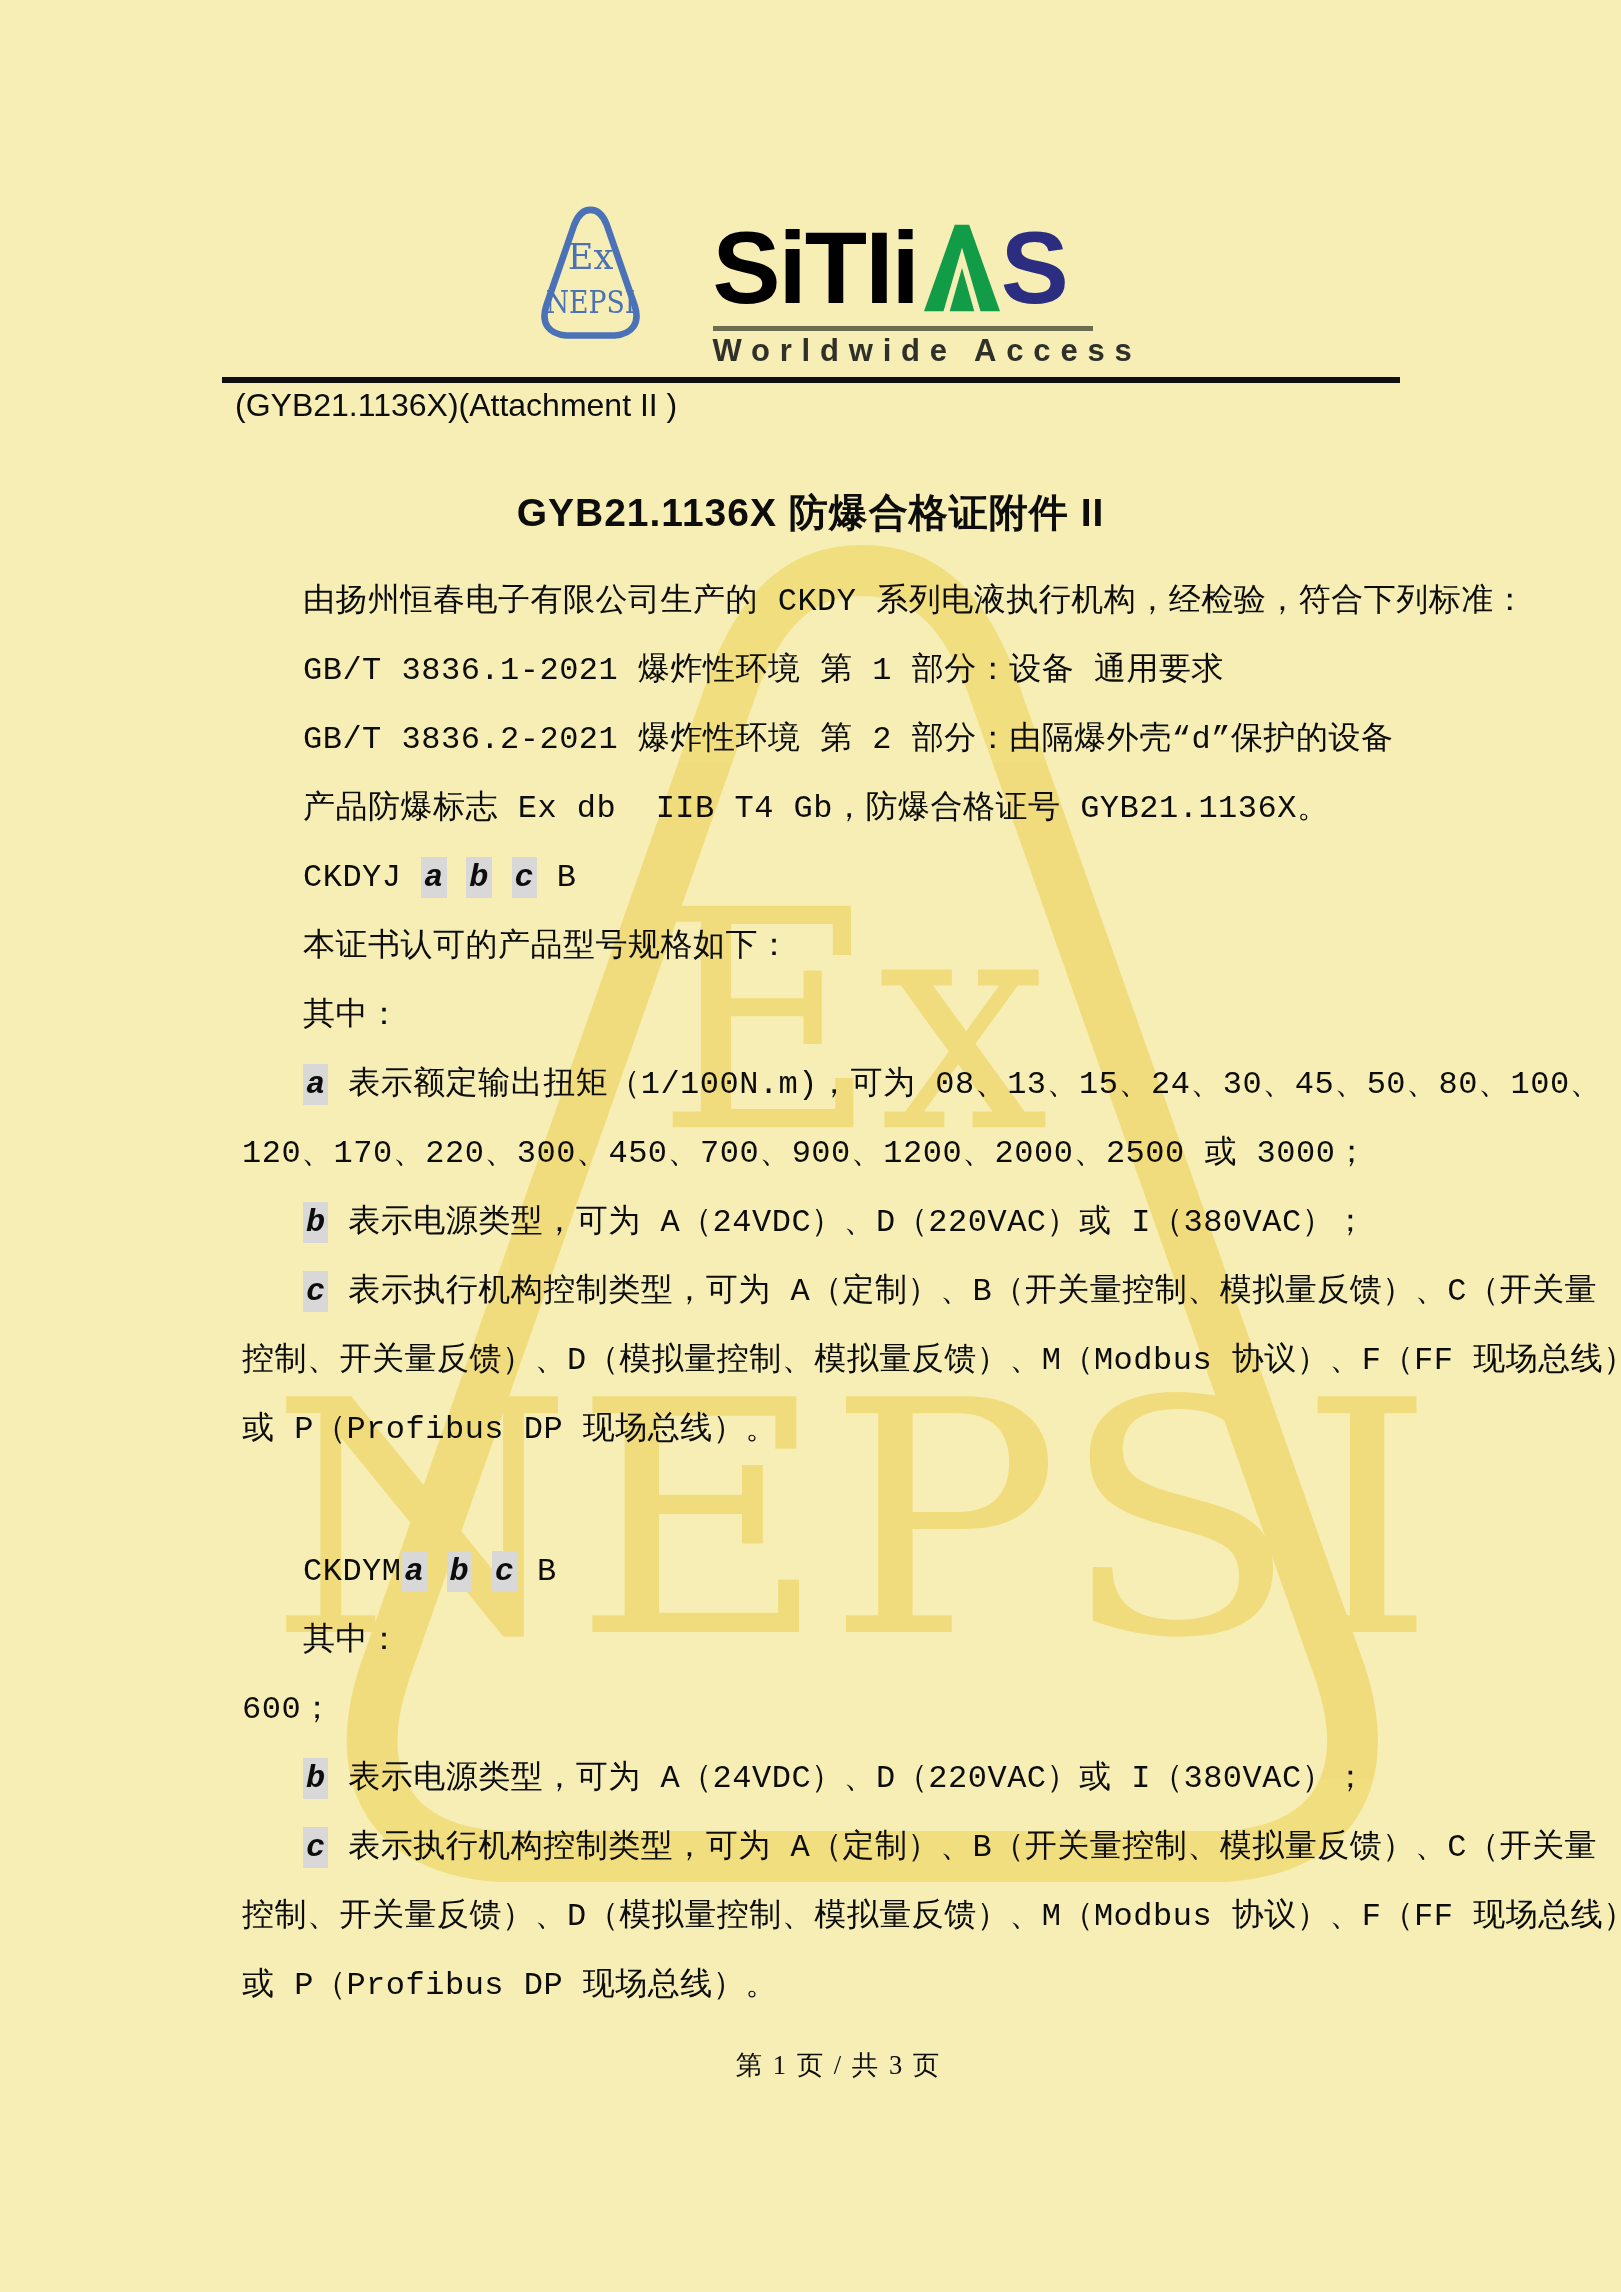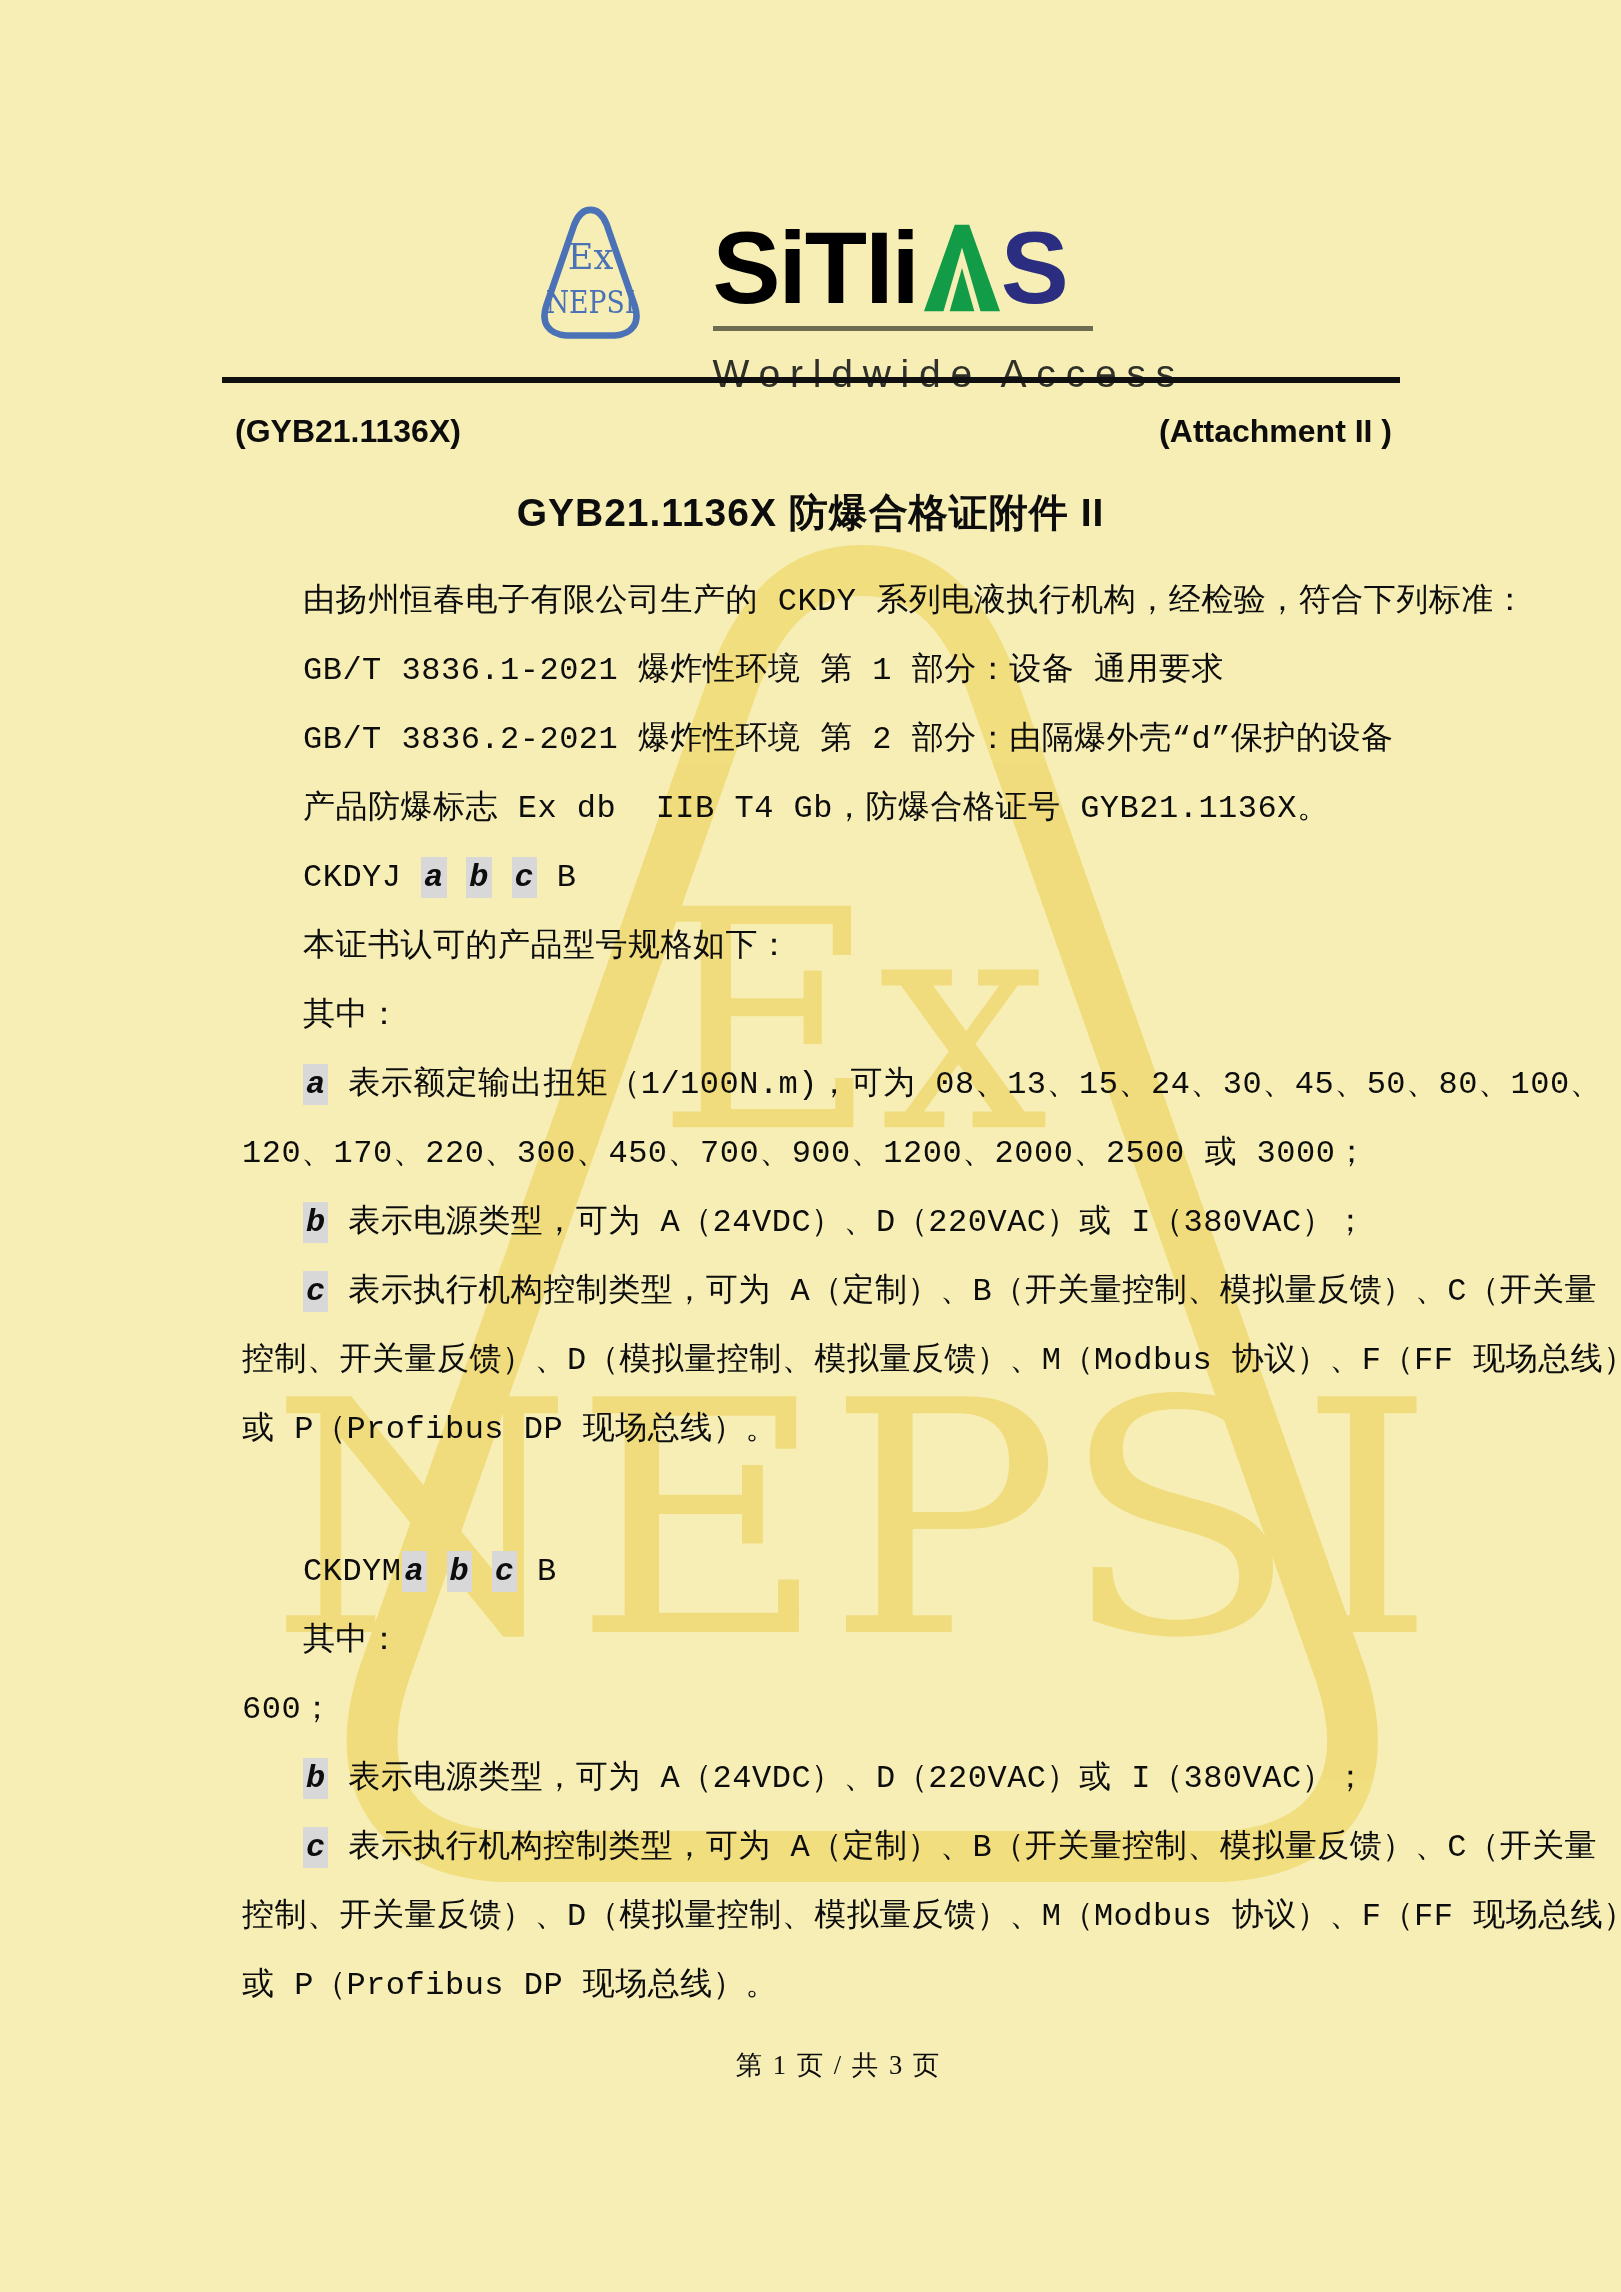--- a/index.html
+++ b/index.html
@@ -26,29 +26,29 @@
   .sitiias{width:392px;display:flex;flex-direction:column;margin-top:15.7px;}
   .sitiias-word{
     display:flex;align-items:flex-end;
     font-weight:bold;font-size:102px;line-height:0.86;
     letter-spacing:-2px;
     font-family:"Liberation Sans", sans-serif;
   }
   .sitiias-a-svg{width:76px;height:102px;margin:0 1px -5.9px 5.9px;}
   .sitiias-underline{height:4.9px;margin-top:13.7px;width:380px;}
   .sitiias-tagline{
-    margin-top:21px;font-weight:normal;font-size:39px;
+    margin-top:2px;font-weight:bold;font-size:31px;
     letter-spacing:9.8px;white-space:nowrap;
   }
   
   .rule{position:absolute;top:377px;left:222px;width:1178px;height:5.9px;background:#101010;z-index:2;}
   .header-row{
-    position:absolute;top:413px;left:235px;width:1157px;
-    display:flex;justify-content:space-between;
-    font-weight:bold;font-size:32px;z-index:2;
+    position:absolute;top:387px;left:235px;width:1157px;
+    display:flex;
+    font-weight:normal;font-size:32px;z-index:2;
   }
   .doc-title{
     position:absolute;top:486px;left:0;width:100%;
     text-align:center;font-weight:bold;font-size:39px;letter-spacing:1px;
     z-index:2;
   }
   
   .body-block{
     position:absolute;top:567px;left:242px;width:1196px;z-index:2;
     font-size:32px;

